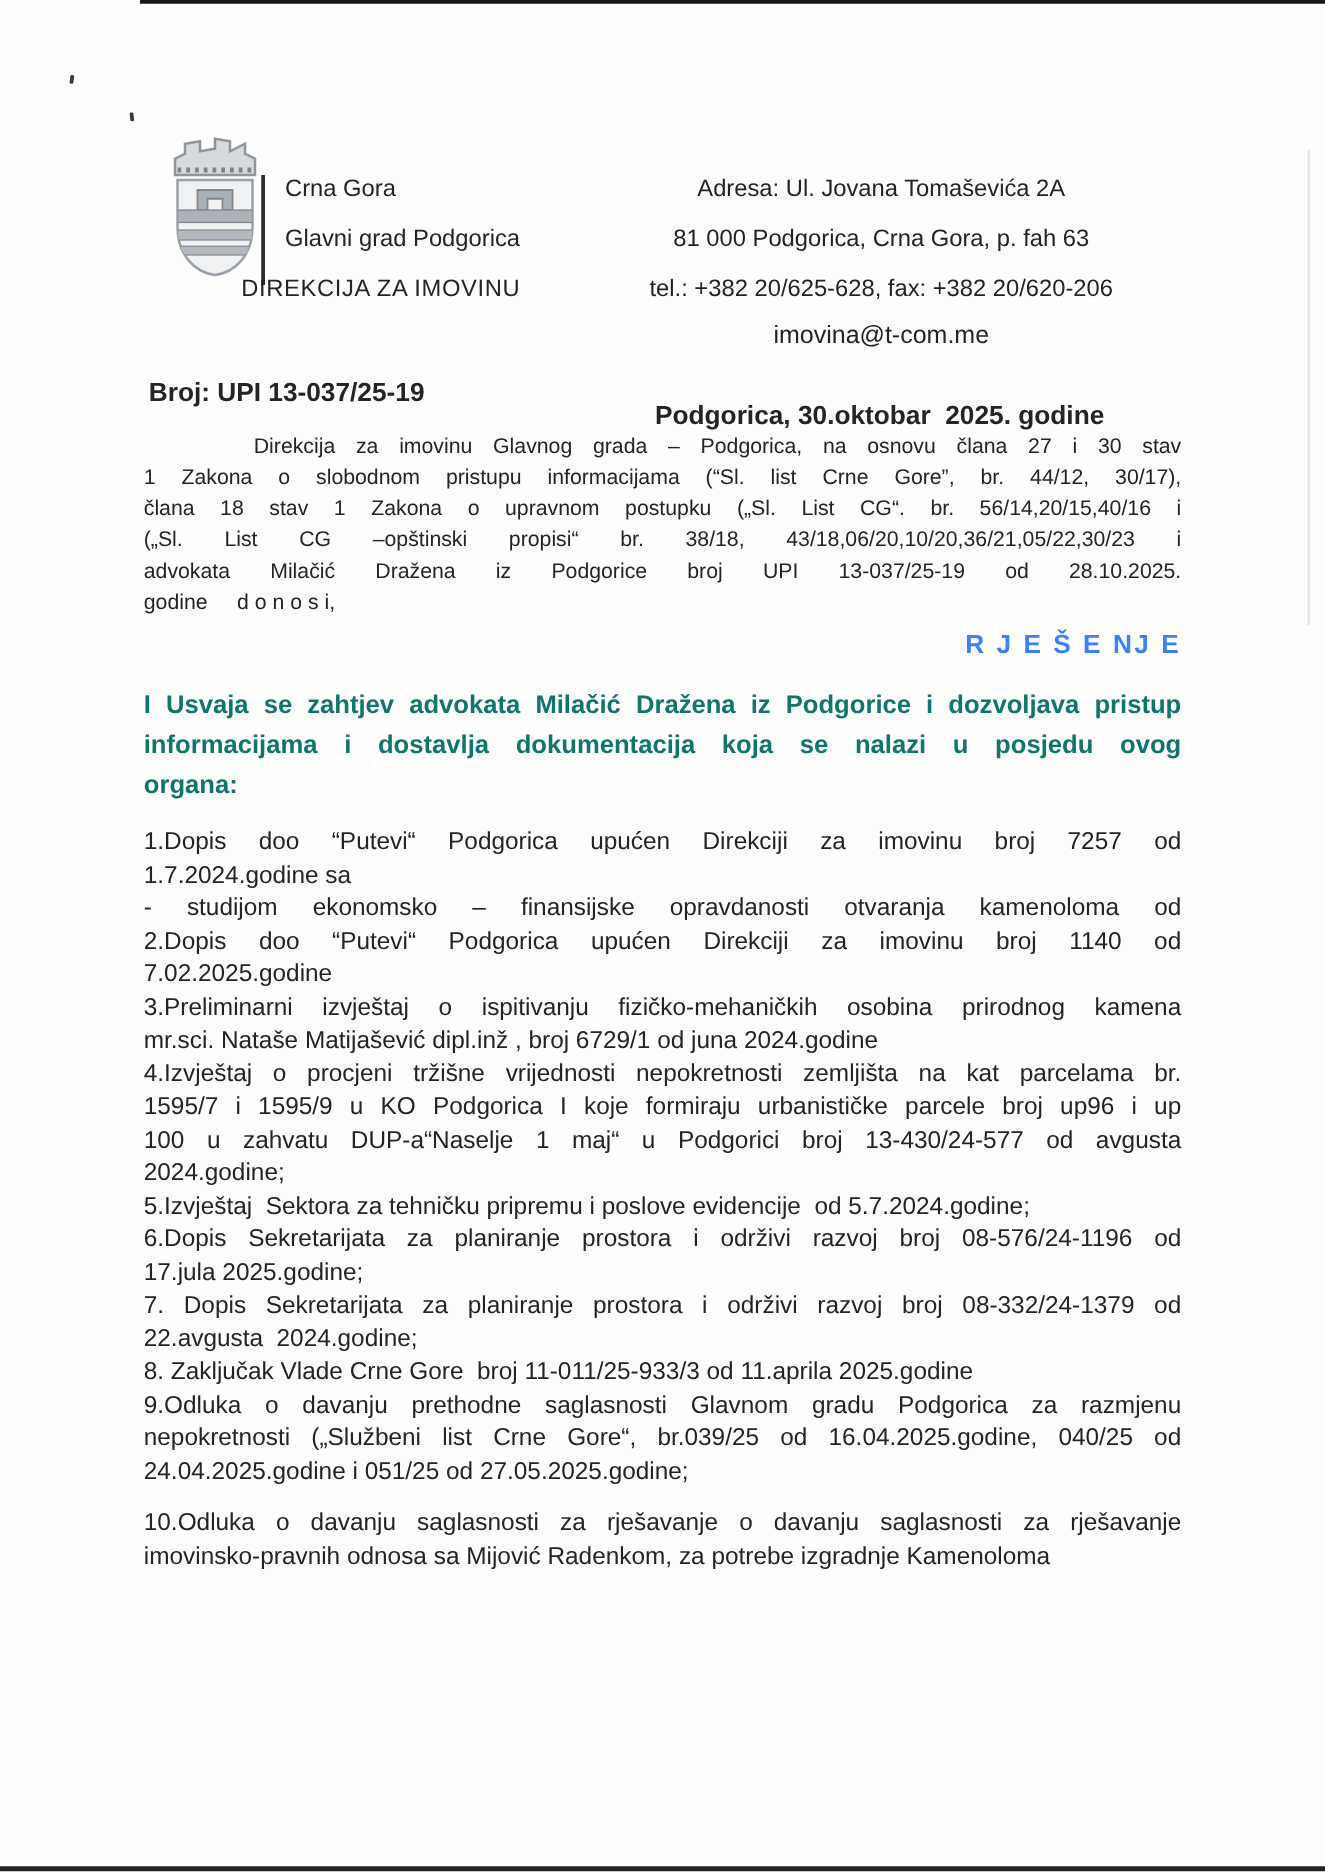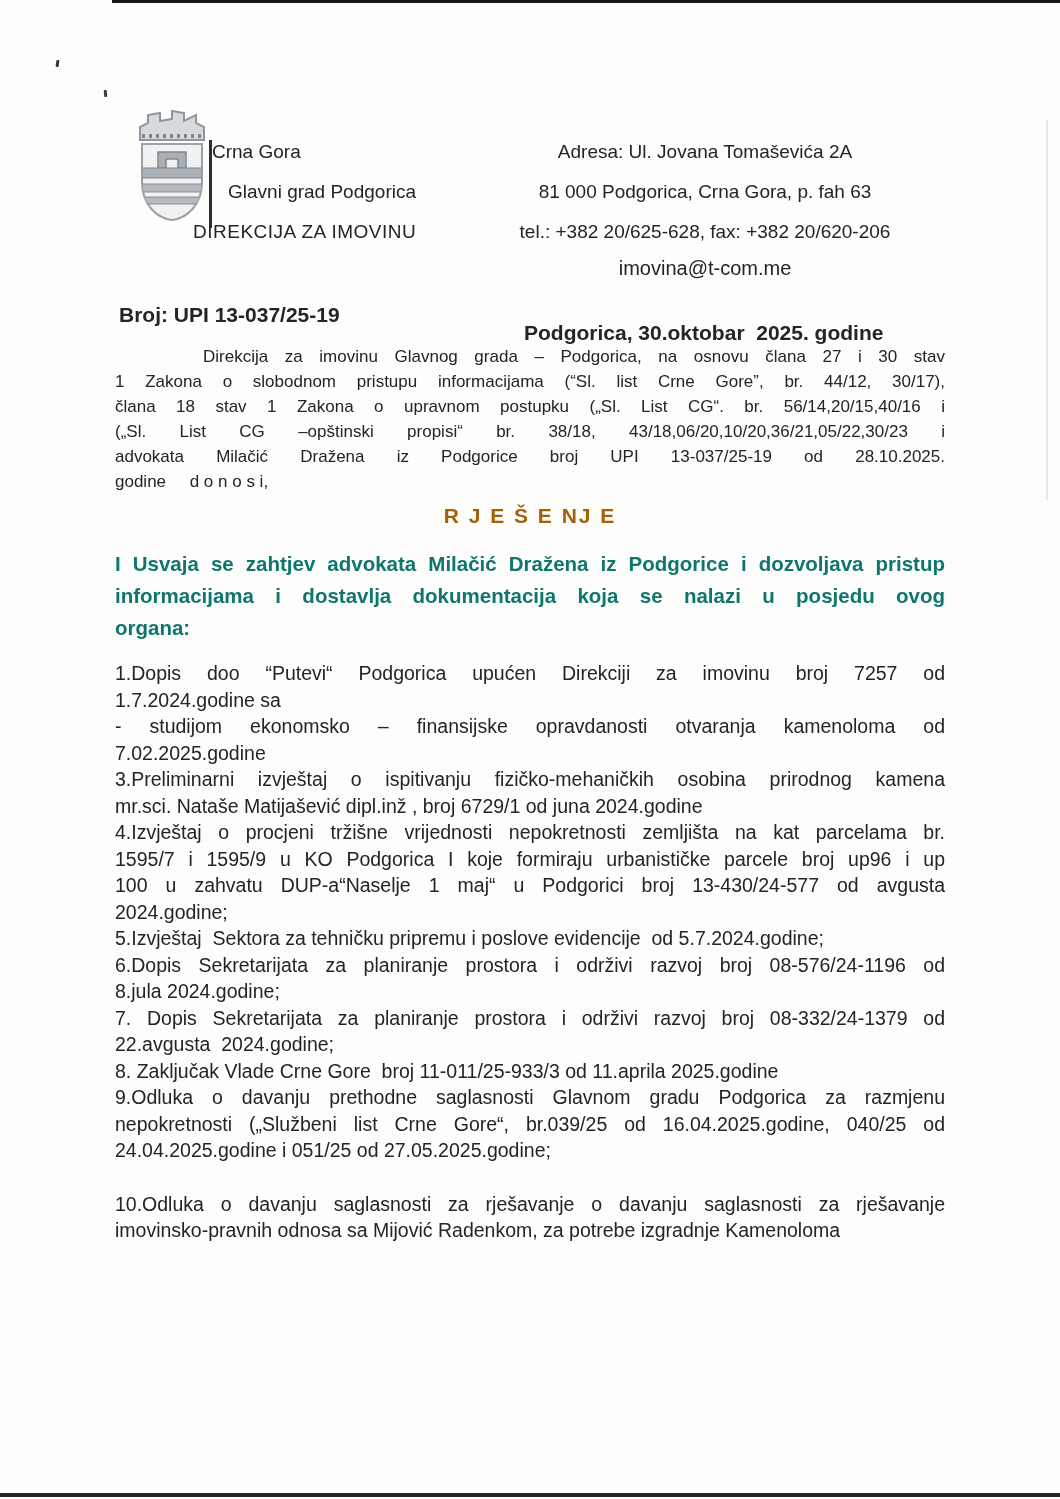--- a/index.html
+++ b/index.html
@@ -14,40 +14,40 @@
   .scan-edge-right{position:absolute;top:120px;right:12px;width:2px;height:380px;background:#e6e6e6;}
   .speck{position:absolute;width:3px;height:7px;background:#3a3a3a;border-radius:1px;}
   .speck.s1{left:56px;top:60px;transform:rotate(8deg);}
   .speck.s2{left:104px;top:90px;transform:rotate(-6deg);}
 
   
   .header{position:absolute;left:0;top:0;width:1060px;height:340px;}
   .logo{position:absolute;left:124px;top:106px;}
   .vrule{position:absolute;left:209px;top:140px;width:3px;height:88px;background:#2e2e2e;}
   .org-line{position:absolute;font-size:19px;white-space:pre;}
-  .org-1{left:212px;top:141px;}
+  .org-1{left:228px;top:141px;}
   .org-2{left:228px;top:181px;}
   .org-3{left:193px;top:221px;letter-spacing:.5px;}
   .contact-line{position:absolute;left:470px;width:470px;text-align:center;font-size:19px;white-space:pre;}
   .c-1{top:141px;} .c-2{top:181px;} .c-3{top:221px;} .c-4{top:257px;font-size:20px;}
   .ref-number{position:absolute;left:119px;top:303px;font-size:21px;font-weight:bold;white-space:pre;}
   .ref-date{position:absolute;left:524px;top:321px;font-size:21px;font-weight:bold;white-space:pre;}
 
   
   .body{position:absolute;left:115px;top:344px;width:830px;}
   .line{white-space:pre-wrap;}
   .j{text-align:justify;text-align-last:justify;white-space:normal;}
   .intro-line{font-size:17px;line-height:25px;}
   .ind{padding-left:88px;}
-  .doc-title{margin-top:8px;font-size:21px;font-weight:bold;letter-spacing:2px;text-align:center;line-height:28px;color:#a16207;}
+  .doc-title{margin-top:8px;font-size:21px;font-weight:bold;letter-spacing:2px;text-align:right;line-height:28px;color:#3b82f6;}
   .decision{margin-top:18px;}
   .decision-line{font-size:20.5px;font-weight:bold;line-height:32px;color:#0f766e;}
   .list{margin-top:16px;}
   .list-line{font-size:19.5px;line-height:26.5px;}
-  .gap-top{margin-top:27px;}
+  .gap-top{margin-top:15px;}
 </style>
 </head>
 <body>
 
 <div class="scan-line-top"></div>
 <div class="scan-line-bottom"></div>
 <div class="scan-edge-right"></div>
 <div class="speck s1"></div>
 <div class="speck s2"></div>
 
@@ -99,30 +99,31 @@
   <div class="decision">
     <div class="decision-line j line">I Usvaja se  zahtjev advokata Milačić Dražena iz Podgorice i  dozvoljava pristup</div>
     <div class="decision-line j line">informacijama i   dostavlja dokumentacija koja se nalazi u posjedu ovog</div>
     <div class="decision-line line">organa:</div>
   </div>
 
   <div class="list">
     <div class="list-line j line">1.Dopis  doo  “Putevi“  Podgorica  upućen  Direkciji  za  imovinu  broj  7257  od</div>
     <div class="list-line line">1.7.2024.godine sa</div>
     <div class="list-line j line">-  studijom  ekonomsko  –  finansijske  opravdanosti  otvaranja  kamenoloma  od</div>
+    <div class="list-line j line">2.Dopis  doo  “Putevi“  Podgorica  upućen  Direkciji  za  imovinu  broj  1140  od</div>
     <div class="list-line line">7.02.2025.godine</div>
     <div class="list-line j line">3.Preliminarni  izvještaj  o  ispitivanju  fizičko-mehaničkih  osobina  prirodnog  kamena</div>
     <div class="list-line line">mr.sci. Nataše Matijašević dipl.inž , broj 6729/1 od juna 2024.godine</div>
     <div class="list-line j line">4.Izvještaj o procjeni tržišne vrijednosti nepokretnosti zemljišta na kat parcelama br.</div>
     <div class="list-line j line">1595/7 i 1595/9 u KO Podgorica I koje formiraju urbanističke parcele broj up96 i up</div>
     <div class="list-line j line">100 u zahvatu DUP-a“Naselje 1 maj“ u Podgorici  broj 13-430/24-577 od avgusta</div>
     <div class="list-line line">2024.godine;</div>
     <div class="list-line line">5.Izvještaj  Sektora za tehničku pripremu i poslove evidencije  od 5.7.2024.godine;</div>
     <div class="list-line j line">6.Dopis Sekretarijata za planiranje  prostora i održivi razvoj broj 08-576/24-1196 od</div>
-    <div class="list-line line">8.jula 2024.godine;</div>
+    <div class="list-line line">17.jula 2025.godine;</div>
     <div class="list-line j line">7. Dopis Sekretarijata za planiranje  prostora i održivi razvoj broj 08-332/24-1379 od</div>
     <div class="list-line line">22.avgusta  2024.godine;</div>
     <div class="list-line line">8. Zaključak Vlade Crne Gore  broj 11-011/25-933/3 od 11.aprila 2025.godine</div>
     <div class="list-line j line">9.Odluka o davanju prethodne saglasnosti Glavnom gradu Podgorica za razmjenu</div>
     <div class="list-line j line">nepokretnosti („Službeni list Crne Gore“, br.039/25 od 16.04.2025.godine, 040/25 od</div>
     <div class="list-line line">24.04.2025.godine i 051/25 od 27.05.2025.godine;</div>
     <div class="list-line j gap-top line">10.Odluka o davanju saglasnosti za rješavanje o davanju saglasnosti za rješavanje</div>
     <div class="list-line line">imovinsko-pravnih odnosa sa Mijović Radenkom, za potrebe izgradnje Kamenoloma</div>
   </div>
 </div>

